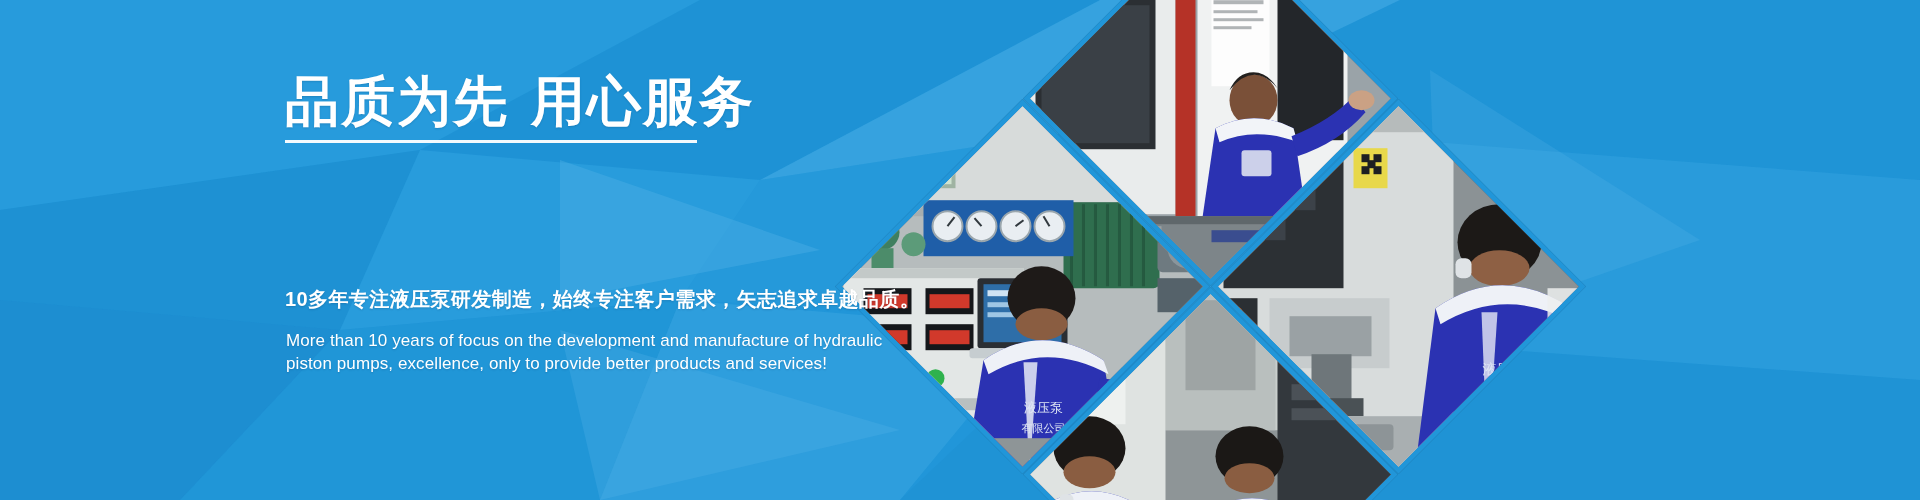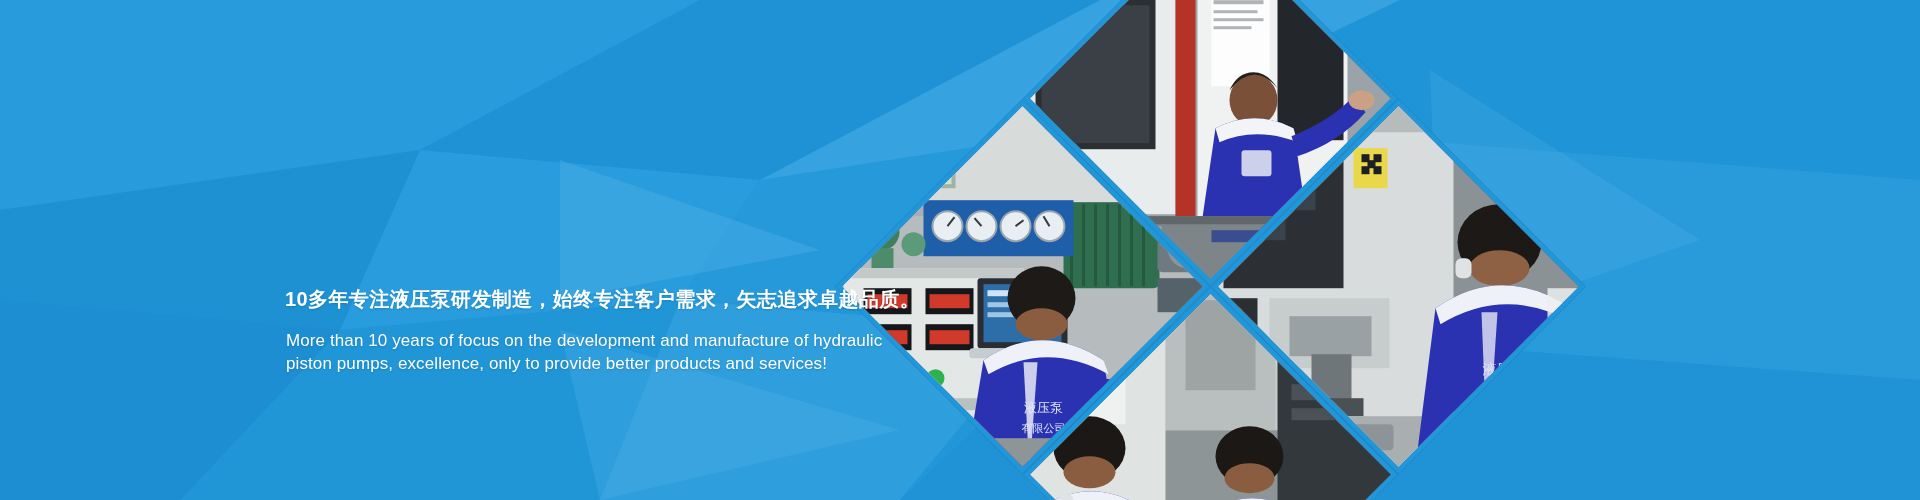--- a/index.html
+++ b/index.html
@@ -333,17 +333,21 @@
             <text x="238" y="304" font-size="13" fill="#dfe6f5" text-anchor="middle" font-family="DejaVu Sans, sans-serif">液压泵</text>
             <text x="238" y="324" font-size="11" fill="#dfe6f5" text-anchor="middle" font-family="DejaVu Sans, sans-serif">有限公司</text>
             <path d="M186 262 q-38 12 -56 40 l16 18 q18 -28 48 -38z" fill="#2b32b2"></path>
           </g>
           <rect x="0" y="360" width="390" height="30" fill="#6d7477"></rect>
         </svg>
       </div>
     </div>
   </div>
 
+  <div class="copy">
+    <div class="headline"><span>品质为先</span><span class="gap"></span><span>用心服务</span></div>
+    <div class="headline-rule"></div>
+  </div>
 
   <div class="sub-cn">10多年专注液压泵研发制造，始终专注客户需求，矢志追求卓越品质。</div>
   <div class="sub-en">More than 10 years of focus on the development and manufacture of hydraulic piston pumps, excellence, only to provide better products and services!</div>
 
 </div>
 
 </body></html>

